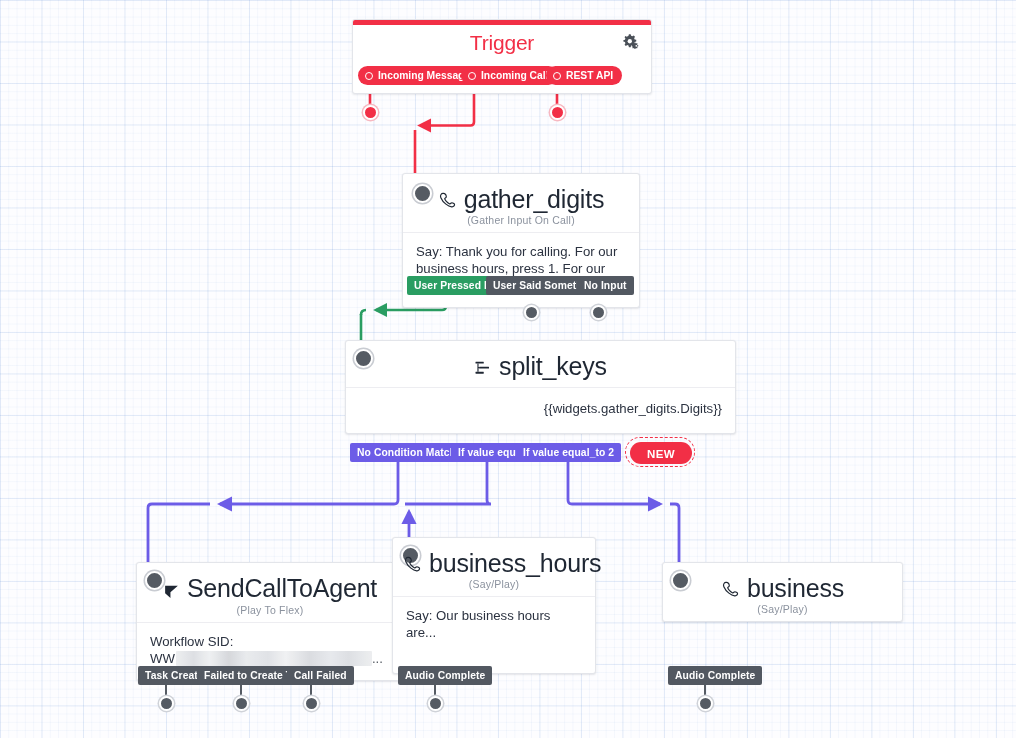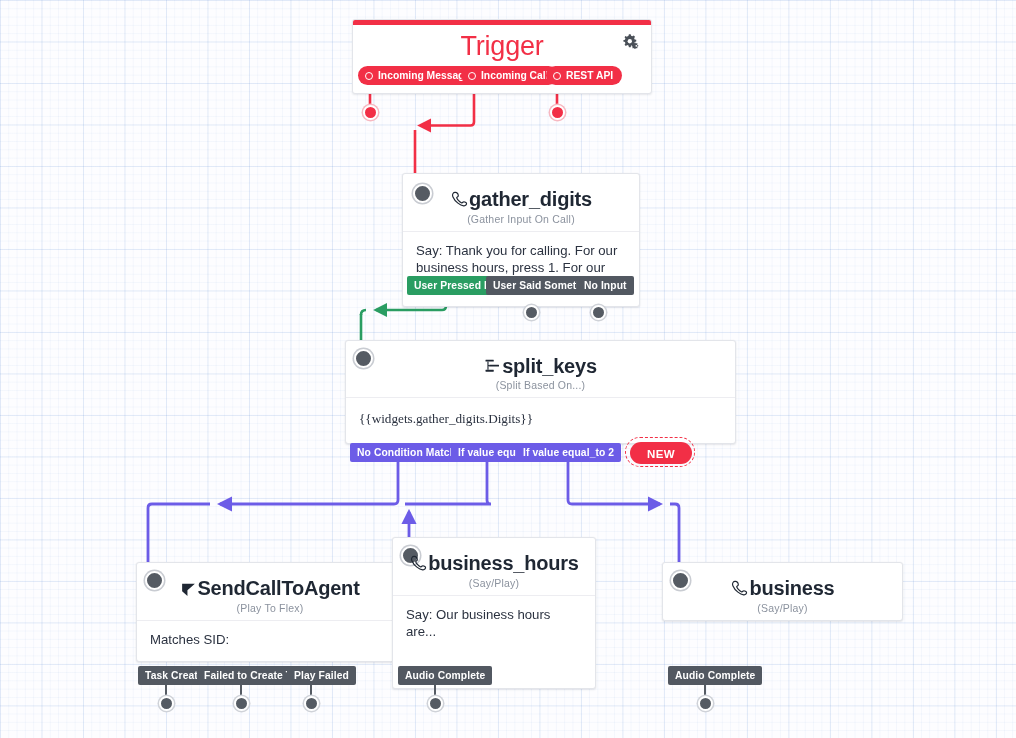--- a/index.html
+++ b/index.html
@@ -38,28 +38,29 @@
     border-radius: 3px;
     box-shadow: 0 1px 2px rgba(30,40,60,0.10), 0 0 0 0.5px rgba(30,40,60,0.02);
     box-sizing: border-box;
   }
   .widget-head {
     position: relative;
     text-align: center;
     padding: 14px 10px 6px 10px;
   }
   .widget-title {
-    font-size: 20px;
+    font-size: 25px;
     color: #1f2733;
-    font-weight: 700;
+    font-weight: 400;
     letter-spacing: -0.2px;
     line-height: 22px;
     white-space: nowrap;
     display: inline-flex;
     align-items: center;
+    gap: 7px;
     justify-content: center;
   }
   .widget-sub {
     font-size: 10.5px;
     color: #8b929e;
     letter-spacing: 0.2px;
   }
   .widget-body {
     border-top: 1px solid #ededf1;
     padding: 10px 13px 13px 13px;
@@ -131,21 +132,21 @@
     left: 0; top: 0;
     width: 100%; height: 5px;
     background: #f22f46;
     border-radius: 2px 2px 0 0;
   }
   #trigger-title {
     position: absolute;
     left: 0; top: 11px;
     width: 100%;
     text-align: center;
-    font-size: 27px;
+    font-size: 21px;
     color: #f22f46;
     letter-spacing: -0.2px;
   }
   .gear-icon {
     position: absolute;
     right: 11px; top: 12px;
     width: 20px; height: 20px;
   }
   .trig-pill {
     position: absolute;
@@ -333,23 +334,22 @@
               <rect x="2" y="3.5" width="11" height="2.6" rx="0.5"></rect>
               <rect x="7" y="10.2" width="13" height="2.6" rx="0.5"></rect>
               <rect x="2" y="16.9" width="11" height="2.6" rx="0.5"></rect>
               <path d="M5.3 6.1v10.8" stroke="#1f2733" stroke-width="1.5" fill="none"></path>
               <path d="M5.3 11.5h2.2" stroke="#1f2733" stroke-width="1.5" fill="none"></path>
             </g>
           </svg>
         </span>
         <span>split_keys</span>
       </div>
-      <div class="widget-sub">(Split Based On...)</div>
-    </div>
-    <div class="widget-body" style="text-align:left; padding:12px 13px 16px 13px;font-family:Liberation Serif, serif;">{{widgets.gather_digits.Digits}}</div>
+    </div>
+    <div class="widget-body" style="text-align:right; padding:12px 13px 16px 13px;">{{widgets.gather_digits.Digits}}</div>
   </div>
 
   <div class="out purple" style="left:350px; top:443px;">No Condition Matches</div>
   <div class="out purple" style="left:451px; top:443px;">If value equal_to 1</div>
   <div class="out purple" style="left:516px; top:443px;">If value equal_to 2</div>
 
   <div id="new-btn-wrap">
     <button id="new-btn">NEW</button>
   </div>
 
@@ -360,48 +360,51 @@
         <span style="display:inline-block;width:17px;height:17px;">
           <svg viewBox="0 0 24 24" width="17" height="17" xmlns="http://www.w3.org/2000/svg">
             <path d="M3 4h18L10.5 13.2V21L3 14.5z" fill="#1f2733"></path>
           </svg>
         </span>
         <span>SendCallToAgent</span>
       </div>
       <div class="widget-sub">(Play To Flex)</div>
     </div>
     <div class="widget-body">
-      <div>Matches SID:</div>
+      <div>Workflow SID:</div>
+      <div class="sid-line">
+        <span>WW</span><span class="redacted"></span><span class="ellip">...</span>
+      </div>
     </div>
   </div>
 
   <div class="out gray" style="left:138px; top:666px;">Task Created</div>
   <div class="out gray" style="left:197px; top:666px;">Failed to Create Task</div>
-  <div class="out gray" style="left:287px; top:666px;">Play Failed</div>
+  <div class="out gray" style="left:287px; top:666px;">Call Failed</div>
   <div class="out-stem" style="left:165px; top:685px; height:14px;"></div>
   <div class="out-dot" style="left:159px; top:696px;"></div>
   <div class="out-stem" style="left:240px; top:685px; height:14px;"></div>
   <div class="out-dot" style="left:234px; top:696px;"></div>
   <div class="out-stem" style="left:310px; top:685px; height:14px;"></div>
   <div class="out-dot" style="left:304px; top:696px;"></div>
 
   <div class="widget" style="left:392px; top:537px; width:204px;">
     <div class="in-dot" style="left:8px; top:8px;"></div>
     <div class="widget-head">
       <div class="widget-title">
         <span style="display:inline-block;width:19px;height:19px;">
           <svg viewBox="0 0 24 24" width="19" height="19" xmlns="http://www.w3.org/2000/svg">
             <path d="M6.2 3.1c-1 0-1.8.5-2.4 1.3-.8 1.1-.8 2.6-.2 4 1.3 3.1 3.6 6 6.4 8.2 2.3 1.8 4.9 3.1 7.3 3.4 1.2.1 2.3-.2 3-1.1.6-.8.8-1.8.4-2.5-.3-.5-1.2-1-2-1.3-.8-.3-1.5-.3-2 .1l-1.3 1c-.3.2-.7.2-1.1 0-1.3-.7-2.6-1.8-3.7-3-.9-1-1.6-2.1-2-3.1-.2-.4-.1-.8.2-1l1.2-.9c.5-.4.6-1 .4-1.8-.2-.8-.6-1.8-1.1-2.3-.6-.6-1.4-1-2.3-1z" fill="none" stroke="#1f2733" stroke-width="1.5"></path>
           </svg>
         </span>
         <span>business_hours</span>
       </div>
       <div class="widget-sub">(Say/Play)</div>
     </div>
-    <div class="widget-body" style="padding-bottom:48px;">Say: Our business hours are...</div>
+    <div class="widget-body" style="padding-bottom:32px;">Say: Our business hours are...</div>
   </div>
   <div class="out gray" style="left:398px; top:666px;">Audio Complete</div>
   <div class="out-stem" style="left:434px; top:685px; height:14px;"></div>
   <div class="out-dot" style="left:428px; top:696px;"></div>
 
   <div class="widget" style="left:662px; top:562px; width:241px;">
     <div class="in-dot" style="left:8px; top:8px;"></div>
     <div class="widget-head">
       <div class="widget-title">
         <span style="display:inline-block;width:19px;height:19px;">

